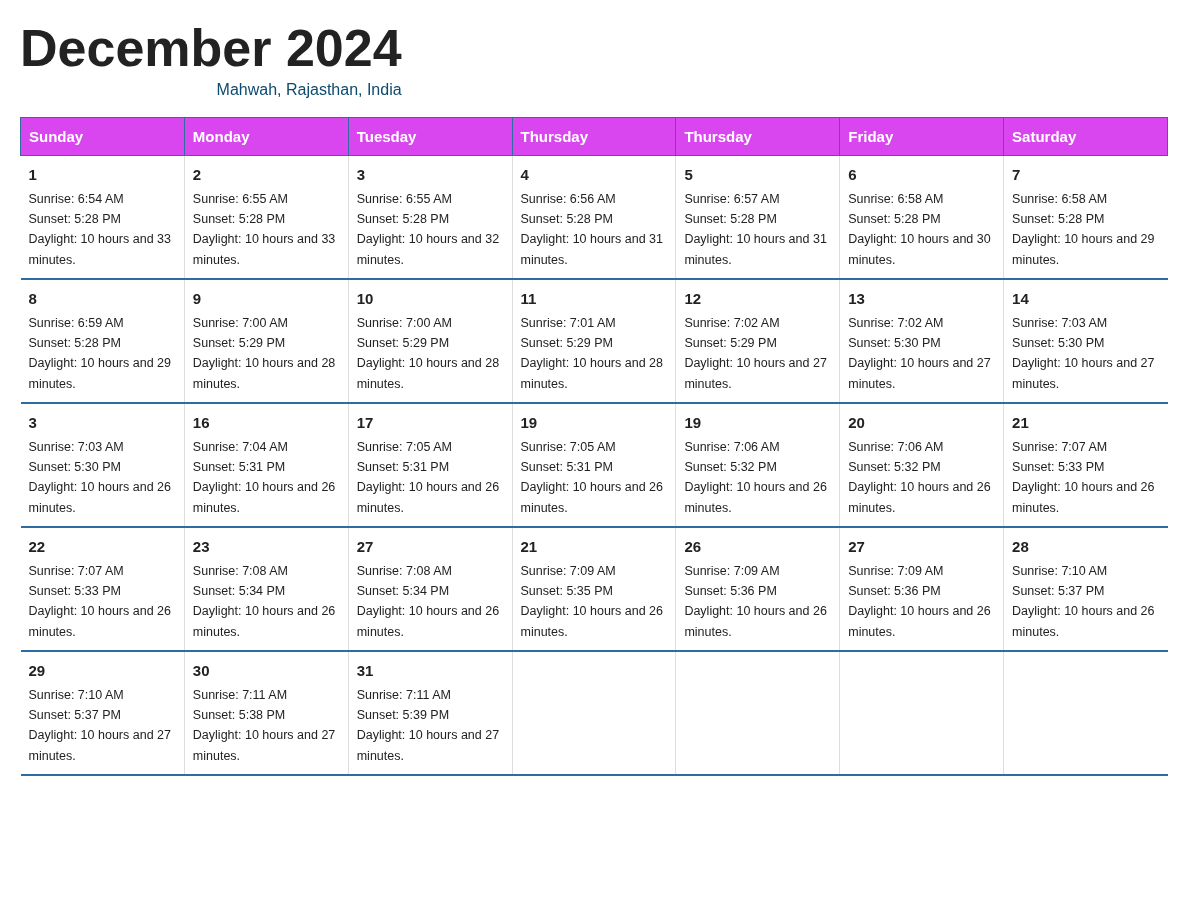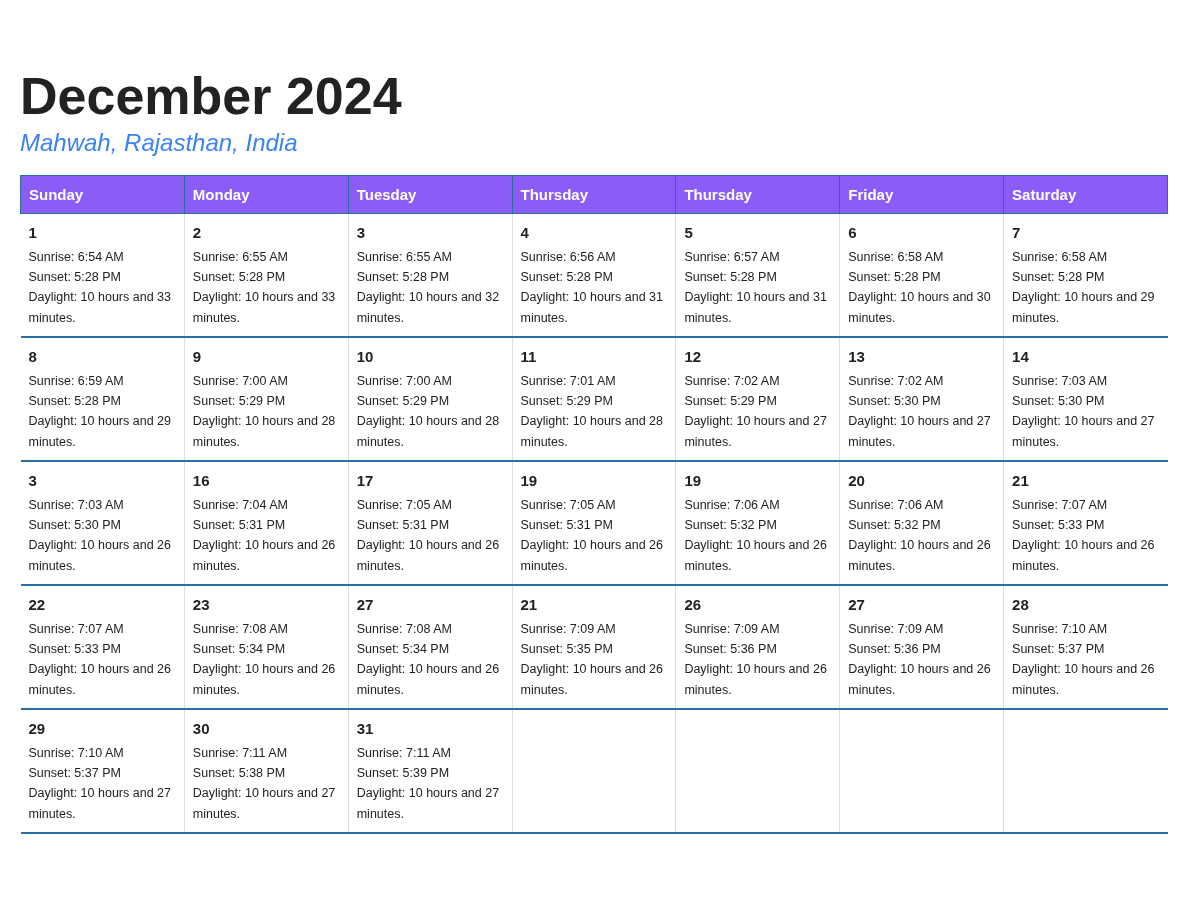--- a/index.html
+++ b/index.html
@@ -39,41 +39,40 @@
       display: flex;
       align-items: flex-end;
     }
     .logo-row2 {
       display: flex;
       align-items: center;
       margin-top: -4px;
       padding-left: 2px;
     }
     .title-block {
-      margin-top: 48px;
+      text-align: right;
     }
     .month-title {
       font-size: 52px;
       font-weight: bold;
       color: #222;
       line-height: 1.1;
     }
     .location-title {
-      font-size: 24px;
-      color: #3b82f6;
+      font-size: 16px;
+      color: #0c4a6e;
       margin-top: 4px;
-      font-style: italic;
     }
     table {
       width: 100%;
       border-collapse: collapse;
       table-layout: fixed;
     }
     thead th {
-      background: #8b5cf6;
+      background: #d946ef;
       color: #fff;
       font-size: 15px;
       font-weight: bold;
       padding: 10px 8px;
       text-align: left;
       border: 1px solid #2e6da4;
     }
     tbody tr {
       border-bottom: 2px solid #2e6da4;
     }

